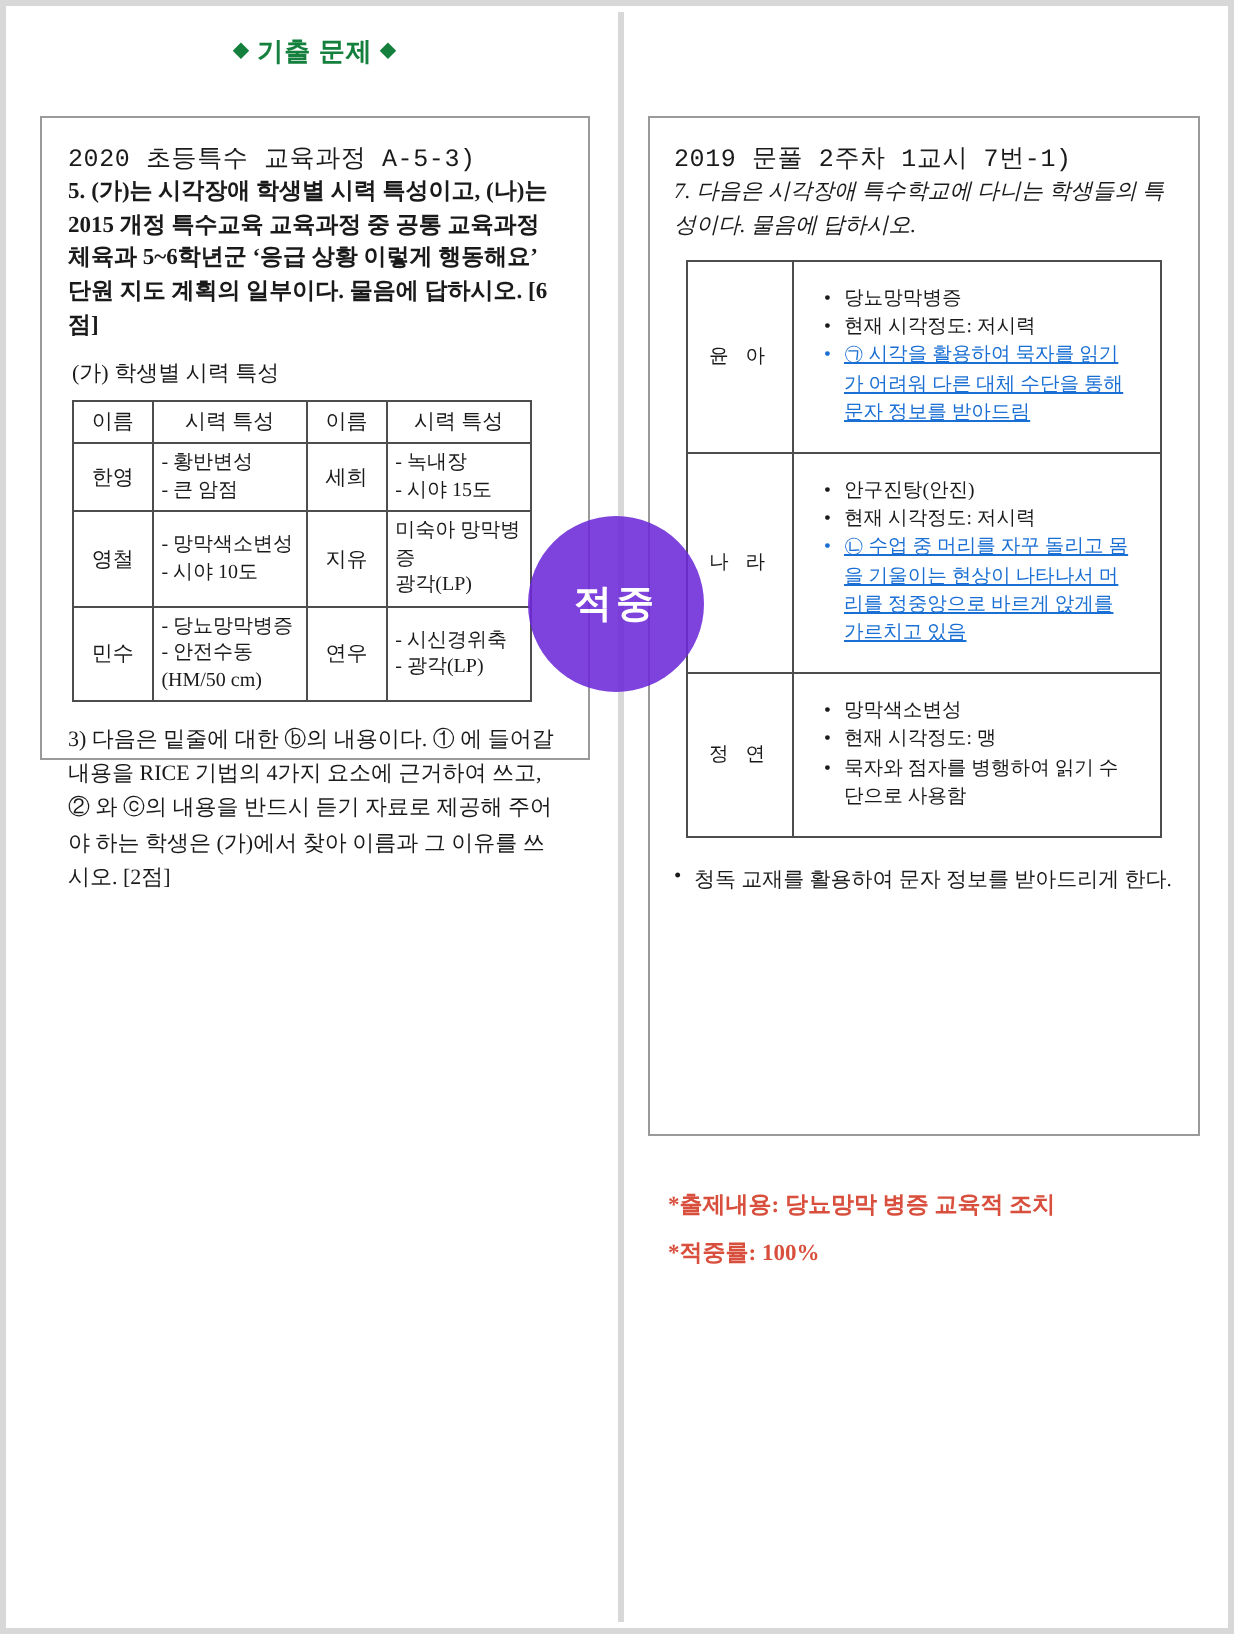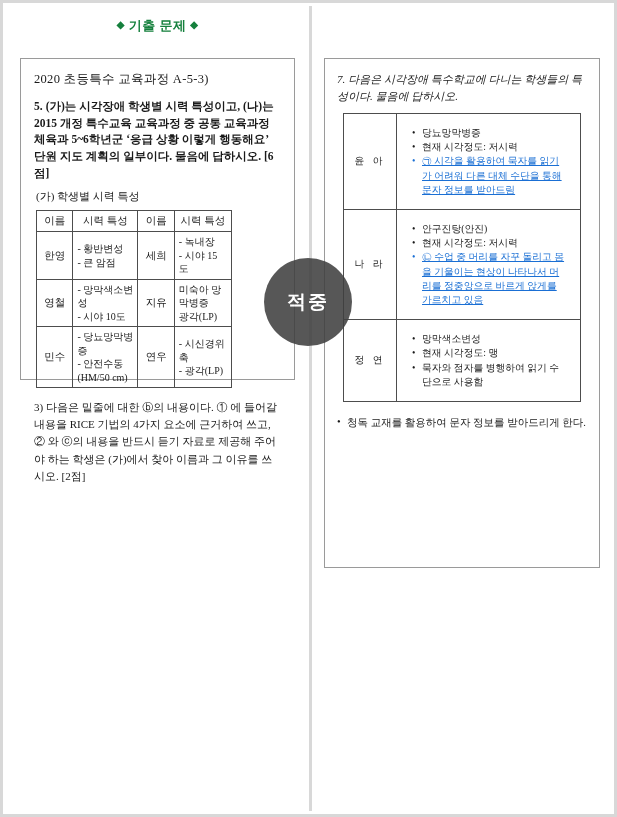--- a/index.html
+++ b/index.html
@@ -75,37 +75,37 @@
   .card-right {
     left: 12px;
     top: 52px;
     width: 276px;
     height: 510px;
     padding: 12px 12px 0 12px;
   }
   .card-title {
     font-size: 12.5px;
     letter-spacing: 0.3px;
-    margin-bottom: 10px;
+    font-family: Liberation Mono, monospace;
   }
   .q-head {
     font-size: 11.5px;
     font-weight: bold;
     line-height: 1.45;
     margin-bottom: 8px;
   }
   .q-head .num { margin-right: 3px; }
   .sub-label {
     font-size: 11px;
     margin: 2px 0 6px 2px;
   }
 
   table.vis {
     border-collapse: collapse;
-    width: 196px;
+    width: 230px;
     margin-left: 2px;
     font-size: 10.5px;
   }
   table.vis th, table.vis td {
     border: 1px solid #4d4d4d;
     padding: 3px 4px;
     vertical-align: middle;
   }
   table.vis th {
     text-align: center;
@@ -204,21 +204,21 @@
     font-weight: bold;
   }
   
   .stamp {
     position: absolute;
     left: 261px;
     top: 255px;
     width: 88px;
     height: 88px;
     border-radius: 50%;
-    background: #404040;
+    background: #6d28d9;
     opacity: 0.88;
     color: #ffffff;
     font-size: 19px;
     font-weight: bold;
     display: flex;
     align-items: center;
     justify-content: center;
     letter-spacing: 2px;
     z-index: 5;
     font-family: Liberation Mono, monospace;
@@ -281,20 +281,21 @@
       <div class="q-foot">
         <span>3)</span>
         <span>다음은 밑줄에 대한 ⓑ의 내용이다. ① 에 들어갈 내용을 RICE 기법의 4가지 요소에 근거하여 쓰고, ② 와 ⓒ의 내용을 반드시 듣기 자료로 제공해 주어야 하는 학생은 (가)에서 찾아 이름과 그 이유를 쓰시오. [2점]</span>
       </div>
     </div>
   </div>
 
   <div class="col col-right">
 
     <div class="card card-right">
+      <div class="card-title">2019 문풀 2주차 1교시 7번-1)</div>
 
       <div class="r-q-head">
         <span class="rnum">7.</span><span>다음은 시각장애 특수학교에 다니는 학생들의 특성이다. 물음에 답하시오.</span>
       </div>
 
       <table class="char">
         <tbody>
           <tr>
             <td class="who">윤 아</td>
             <td>
@@ -325,17 +326,21 @@
               </ul>
             </td>
           </tr>
         </tbody>
       </table>
 
 
       <div class="r-ans">청독 교재를 활용하여 문자 정보를 받아드리게 한다.</div>
     </div>
 
+    <div class="footnotes">
+      <div>*출제내용: 당뇨망막 병증 교육적 조치</div>
+      <div>*적중률: 100%</div>
+    </div>
   </div>
 
   <div class="stamp">적중</div>
 
 </div>
 
 </body></html>

